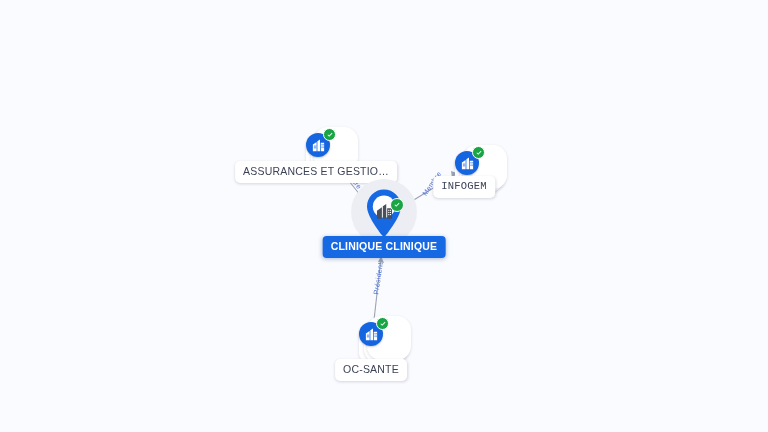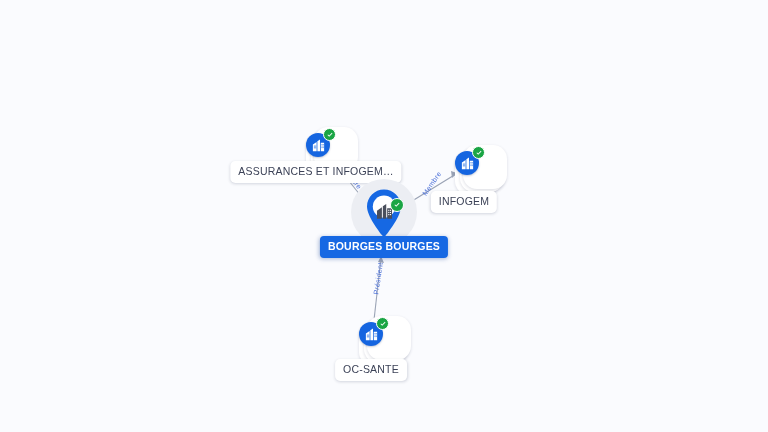--- a/index.html
+++ b/index.html
@@ -183,21 +183,21 @@
         <rect x="18.9" y="12.2" width="1.3" height="1.3" fill="#1565e0"></rect>
         <rect x="16.9" y="14.8" width="1.3" height="1.3" fill="#1565e0"></rect>
         <rect x="18.9" y="14.8" width="1.3" height="1.3" fill="#1565e0"></rect>
       </svg>
     </div>
     <div class="check-badge" style="left:5px; top:-17px;">
       <svg viewBox="0 0 24 24" aria-hidden="true">
         <path fill="#ffffff" d="M9.6 17.2 4.4 12l1.8-1.8 3.4 3.4 8-8L19.4 7.4z"></path>
       </svg>
     </div>
-    <div class="caption" style="left:-2px; top:16px;">ASSURANCES ET INFOGEM…</div>
+    <div class="caption" style="left:-2px; top:16px;">ASSURANCES ET GESTIO…</div>
   </div>
 
   <div class="node stack-node" style="left:467px; top:163px;">
     <div class="stack s1"></div>
     <div class="stack s2"></div>
     <div class="stack s3"></div>
     <div class="disc">
       <svg viewBox="0 0 24 24" aria-hidden="true">
         <path fill="#ffffff" d="M3 21V10.5l6-4.2V21H3zm7.2 0V5.2l4.2-2.9V21h-4.2zM15.6 21V7.6H21V21h-5.4z"></path>
         <rect x="4.6" y="12.2" width="1.5" height="1.5" fill="#1565e0"></rect>
@@ -210,21 +210,21 @@
         <rect x="18.9" y="12.2" width="1.3" height="1.3" fill="#1565e0"></rect>
         <rect x="16.9" y="14.8" width="1.3" height="1.3" fill="#1565e0"></rect>
         <rect x="18.9" y="14.8" width="1.3" height="1.3" fill="#1565e0"></rect>
       </svg>
     </div>
     <div class="check-badge" style="left:5px; top:-17px;">
       <svg viewBox="0 0 24 24" aria-hidden="true">
         <path fill="#ffffff" d="M9.6 17.2 4.4 12l1.8-1.8 3.4 3.4 8-8L19.4 7.4z"></path>
       </svg>
     </div>
-    <div class="caption" style="left:-3px; top:28px;">INFOGEM</div>
+    <div class="caption" style="left:-3px; top:13px;font-family:Liberation Mono, monospace;">INFOGEM</div>
   </div>
 
   <div class="node stack-node" style="left:371px; top:334px;">
     <div class="stack s1"></div>
     <div class="stack s2"></div>
     <div class="stack s3"></div>
     <div class="disc">
       <svg viewBox="0 0 24 24" aria-hidden="true">
         <path fill="#ffffff" d="M3 21V10.5l6-4.2V21H3zm7.2 0V5.2l4.2-2.9V21h-4.2zM15.6 21V7.6H21V21h-5.4z"></path>
         <rect x="4.6" y="12.2" width="1.5" height="1.5" fill="#1565e0"></rect>
@@ -264,16 +264,16 @@
         <rect x="18.9" y="12.5" width="1.4" height="1.4" fill="#ffffff"></rect>
         <rect x="16.7" y="15.2" width="1.4" height="1.4" fill="#ffffff"></rect>
         <rect x="18.9" y="15.2" width="1.4" height="1.4" fill="#ffffff"></rect>
       </svg>
     </div>
     <div class="check-badge" style="left:6px; top:-14px; width:14px; height:14px;">
       <svg viewBox="0 0 24 24" aria-hidden="true">
         <path fill="#ffffff" d="M9.6 17.2 4.4 12l1.8-1.8 3.4 3.4 8-8L19.4 7.4z"></path>
       </svg>
     </div>
-    <div class="caption selected" style="left:0px; top:24px;">BOURGES BOURGES</div>
+    <div class="caption selected" style="left:0px; top:24px;">CLINIQUE CLINIQUE</div>
   </div>
 
 </div>
 
 </body></html>

